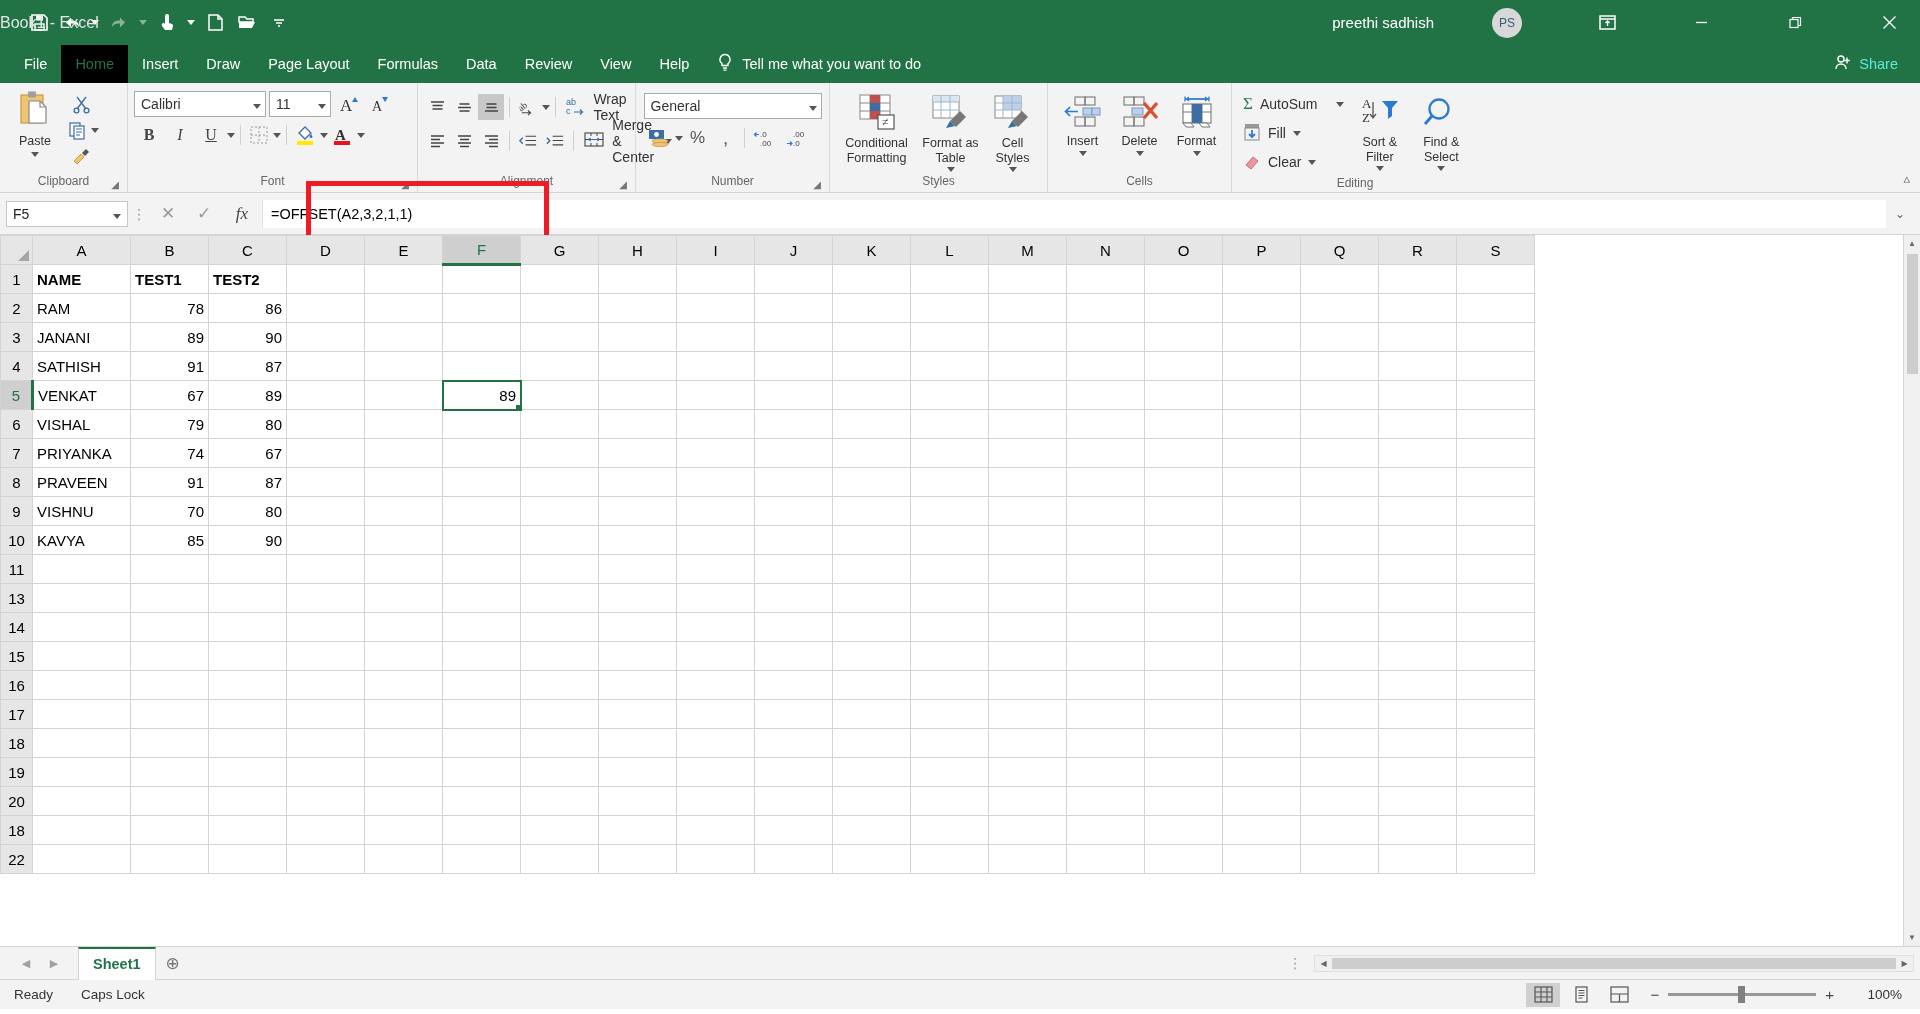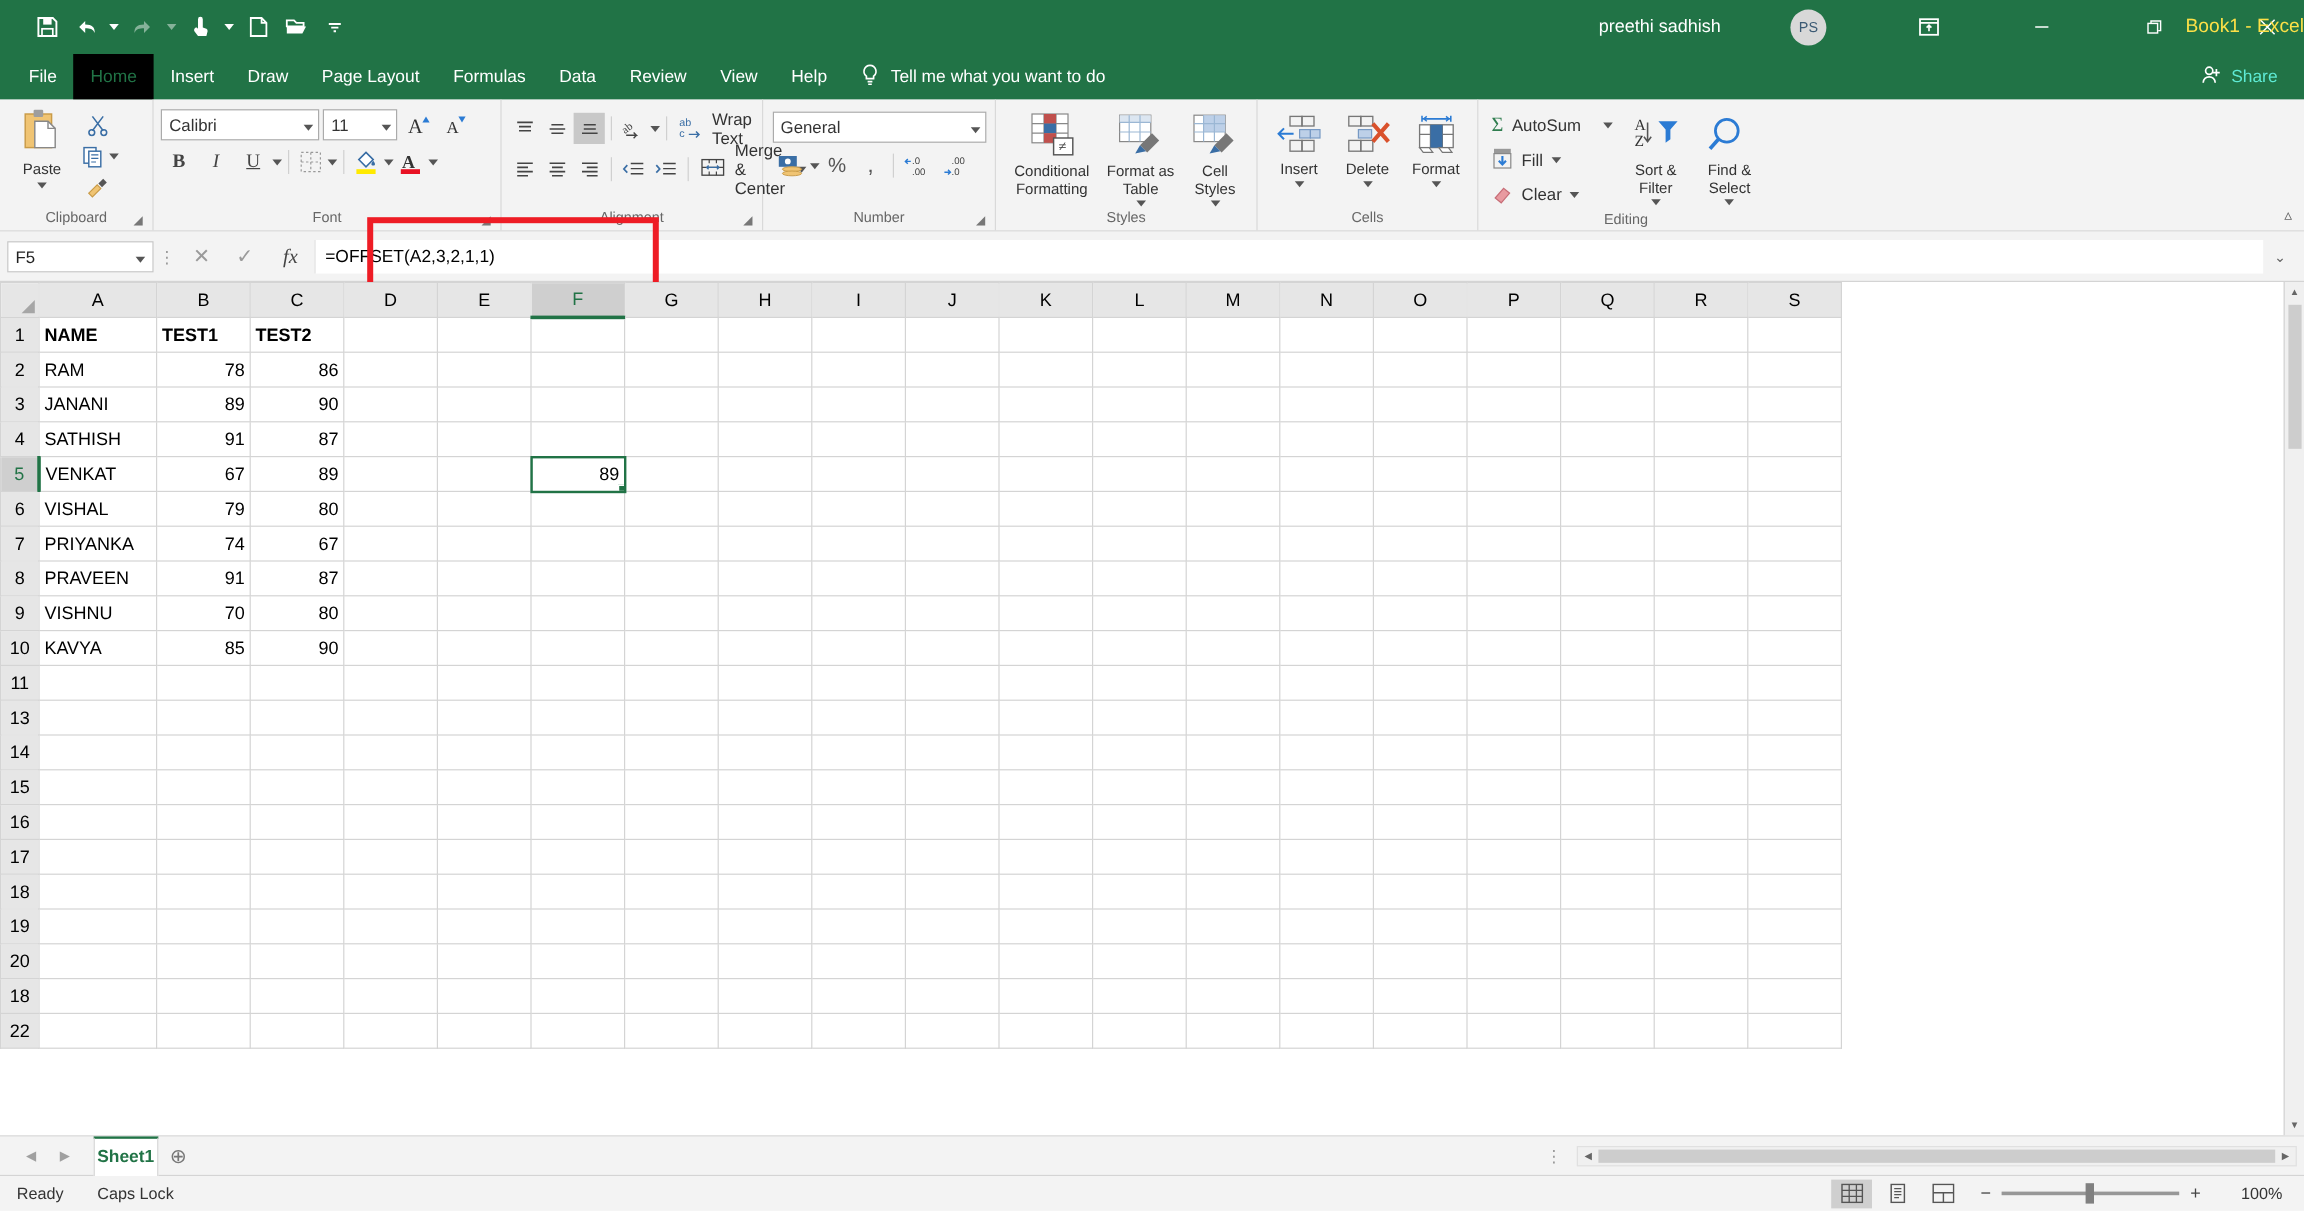--- a/index.html
+++ b/index.html
@@ -23,22 +23,22 @@
   .qat-caret {
     width: 14px; height: 30px; display: flex; align-items: center;
     justify-content: center;
   }
   .caret-dn {
     width: 0; height: 0; border-left: 4px solid transparent;
     border-right: 4px solid transparent; border-top: 5px solid #fff;
   }
   .caret-dn.dim { border-top-color: rgba(255,255,255,.45); }
   .title-center {
-    position: absolute; left: 0; right: 0; text-align: right;
-    color: #fde047; font-size: 16px; pointer-events: none;
+    position: absolute; left: 0; right: 0; text-align: left;
+    color: #e5e5e5; font-size: 16px; pointer-events: none;
   }
   .title-right {
     margin-left: auto; display: flex; align-items: center; padding-right: 8px; gap: 48px;
   }
   .user-name { color: #fff; font-size: 15px; margin-right: 10px; }
   .avatar {
     width: 30px; height: 30px; border-radius: 50%; background: #d8d8d8;
     color: #3c5a74; font-size: 12px; display: flex; align-items: center;
     justify-content: center; margin-right: 14px;
   }
@@ -210,21 +210,21 @@
   
   .tabstrip {
     height: 33px; background: #f3f3f3; display: flex; align-items: center;
     border-top: 1px solid #d4d4d4; padding-left: 12px;
   }
   .nav-arrow {
     width: 28px; height: 28px; display: flex; align-items: center;
     justify-content: center; color: #a0a0a0; font-size: 11px;
   }
   .sheet-tab {
-    height: 33px; padding: 0 2px; display: flex; align-items: center;
+    height: 33px; padding: 0 14px; display: flex; align-items: center;
     font-size: 14.5px; color: #217346; font-weight: bold; background: #fff;
     border-top: 2px solid #217346; border-left: 1px solid #d4d4d4;
     border-right: 1px solid #d4d4d4; margin-left: 10px;
   }
   .add-sheet {
     width: 34px; height: 33px; display: flex; align-items: center;
     justify-content: center; color: #777; font-size: 17px;
   }
   .hstrip { margin-left: auto; display: flex; align-items: center; padding-right: 6px; }
   .h-dots { color: #999; font-size: 14px; padding: 0 12px; }

